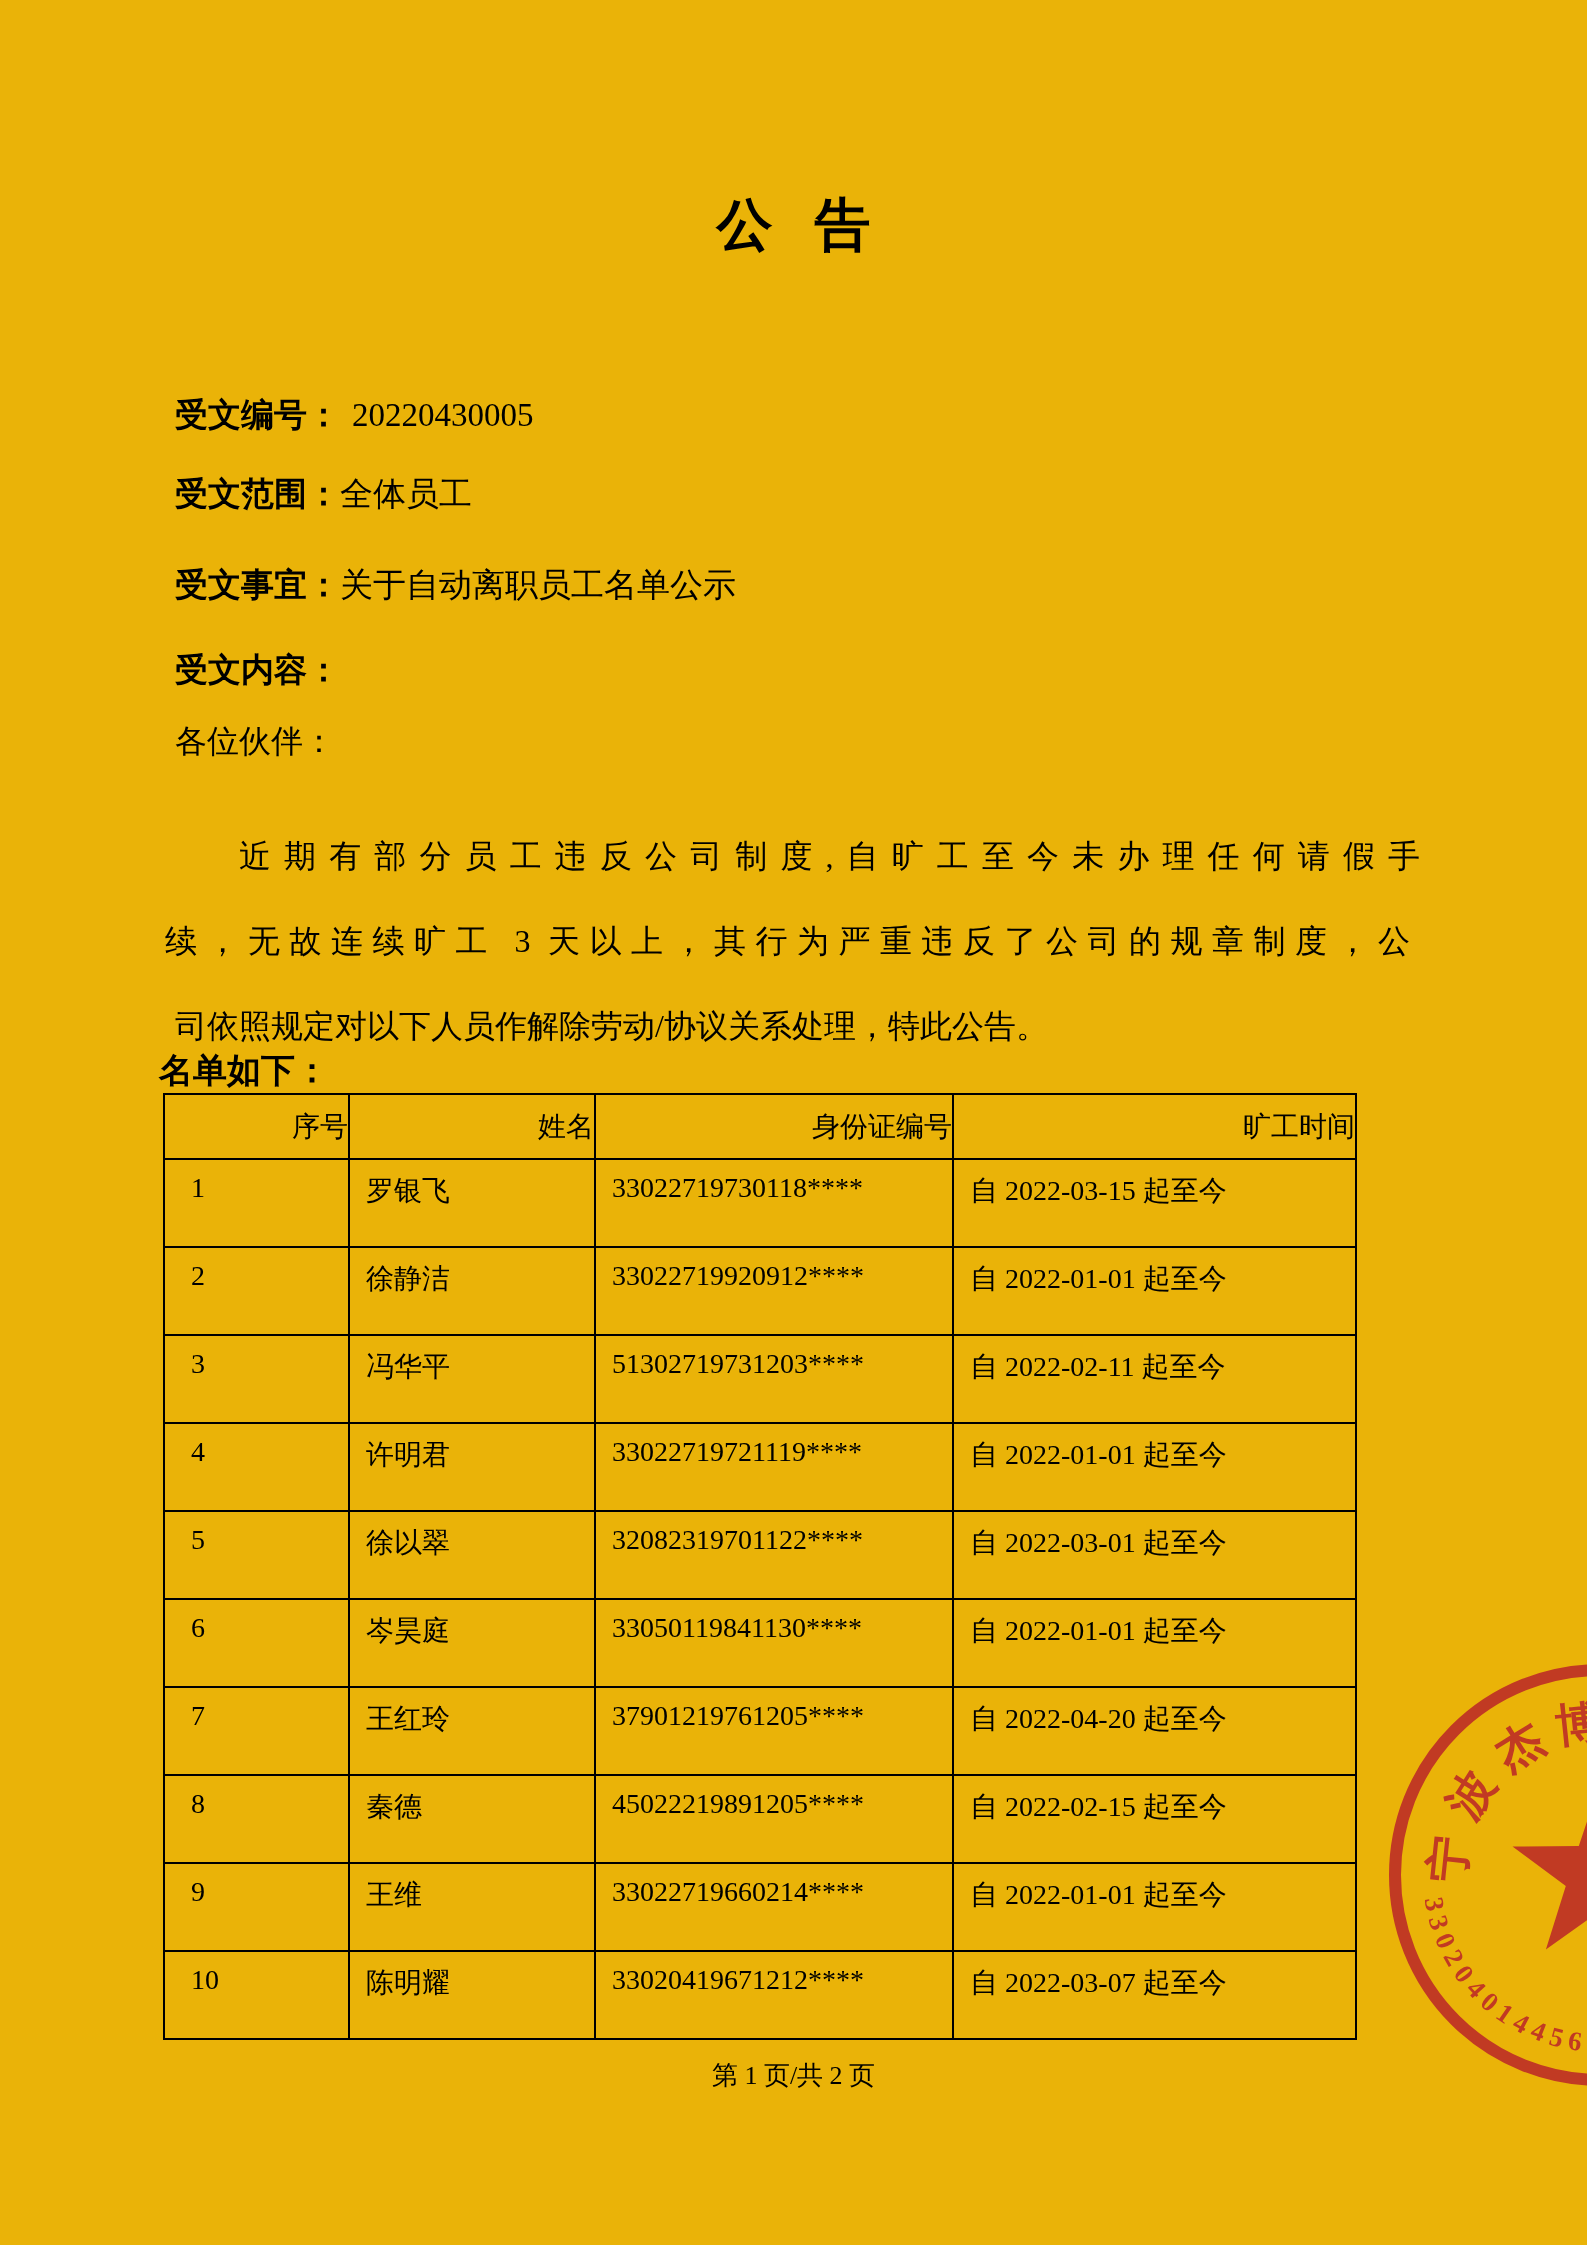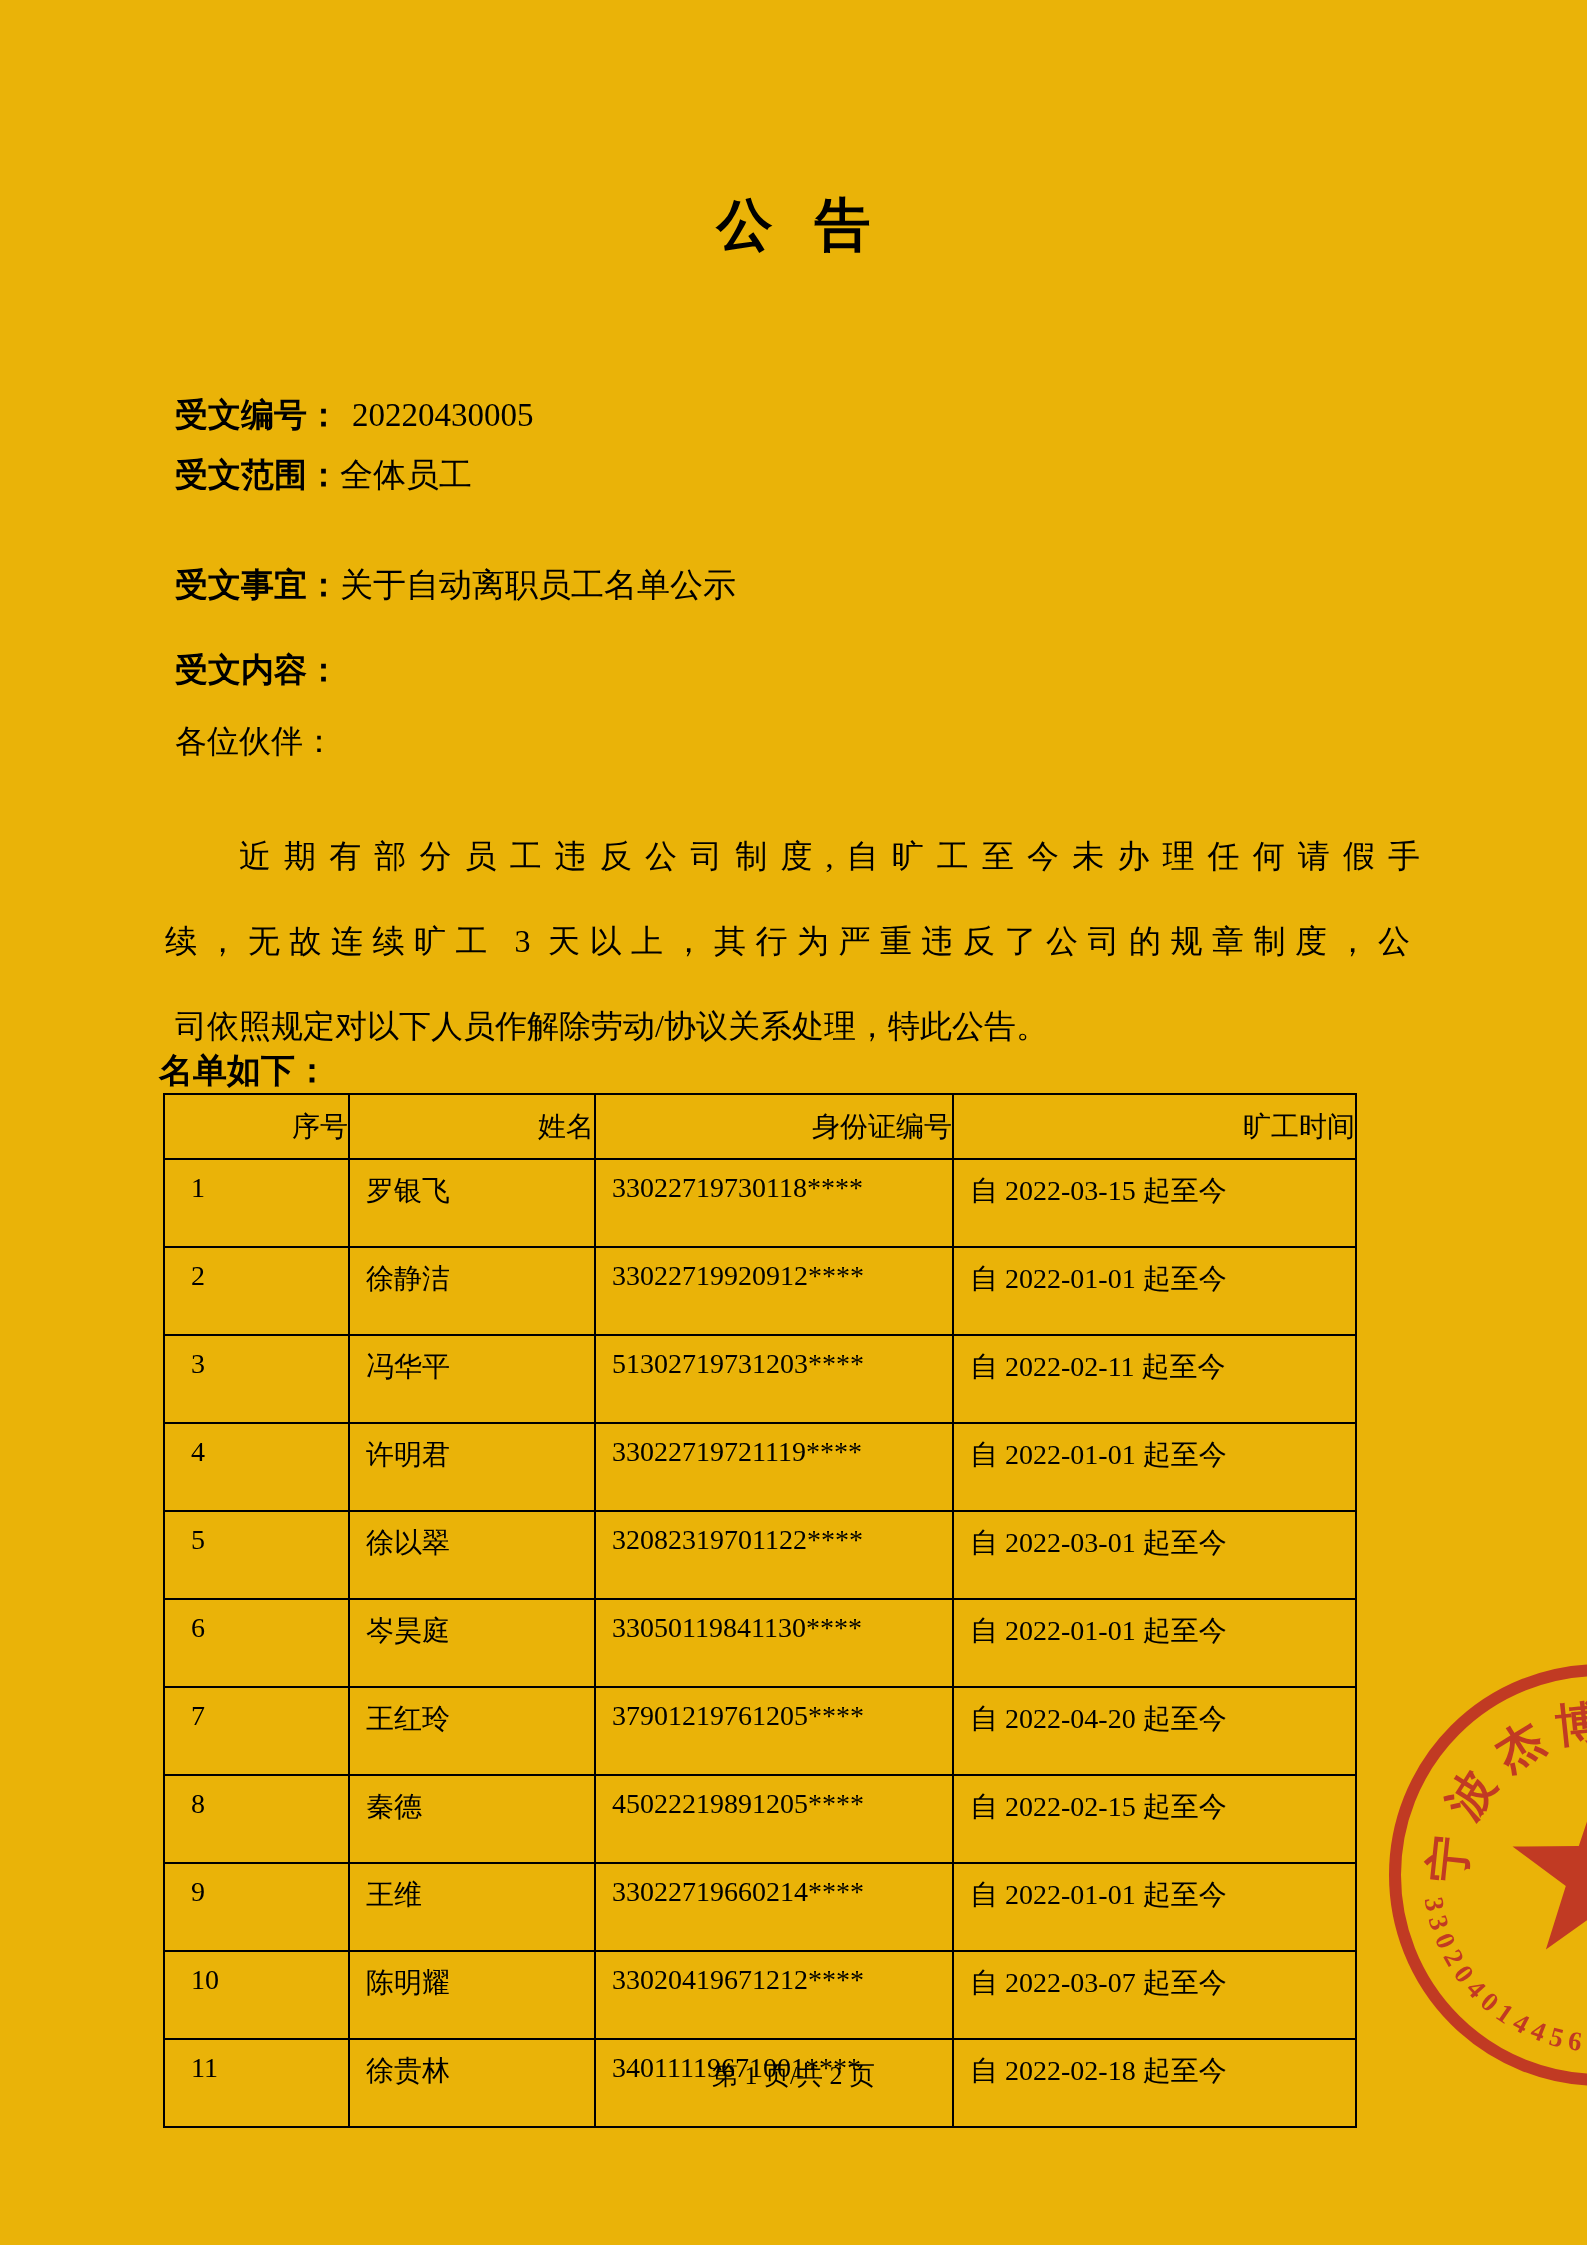--- a/index.html
+++ b/index.html
@@ -79,21 +79,21 @@
 </head>
 <body>
 
 <div class="page">
 
   <div class="doc-title">公 告</div>
 
   <div class="meta-line" style="top:393px;">
     <span class="meta-label">受文编号：</span><span class="meta-value gap">20220430005</span>
   </div>
-  <div class="meta-line" style="top:453px;">
+  <div class="meta-line" style="top:472px;">
     <span class="meta-label">受文范围：</span><span class="meta-value">全体员工</span>
   </div>
   <div class="meta-line" style="top:563px;">
     <span class="meta-label">受文事宜：</span><span class="meta-value">关于自动离职员工名单公示</span>
   </div>
   <div class="meta-line" style="top:648px;">
     <span class="meta-label">受文内容：</span><span class="meta-value"></span>
   </div>
 
   <div class="salutation">各位伙伴：</div>
@@ -173,26 +173,20 @@
           <td>王维</td>
           <td>33022719660214****</td>
           <td>自 2022-01-01 起至今</td>
         </tr>
         <tr>
           <td class="col-idx">10</td>
           <td>陈明耀</td>
           <td>33020419671212****</td>
           <td>自 2022-03-07 起至今</td>
         </tr>
-        <tr>
-          <td class="col-idx">11</td>
-          <td>徐贵林</td>
-          <td>34011119671001****</td>
-          <td>自 2022-02-18 起至今</td>
-        </tr>
       </tbody>
   </table>
 
   <div class="page-footer">第 1 页/共 2 页</div>
 
   <svg class="stamp-svg" width="247" height="480" viewBox="0 0 247 480">
     <g opacity="0.85">
       <circle cx="260" cy="235" r="205" fill="none" stroke-width="12" stroke="#bb2528"></circle>
       <polygon points="260,143 238.8,205.9 172.5,206.6 225.8,246.1 205.9,309.4 260,271 314.1,309.4 294.2,246.1 347.5,206.6 281.2,205.9" fill="#bb2528"></polygon>
       <text class="stamp-cjk" transform="translate(108.8,219.1) rotate(-84)" text-anchor="middle" dominant-baseline="central" fill="#bb2528">宁</text>

